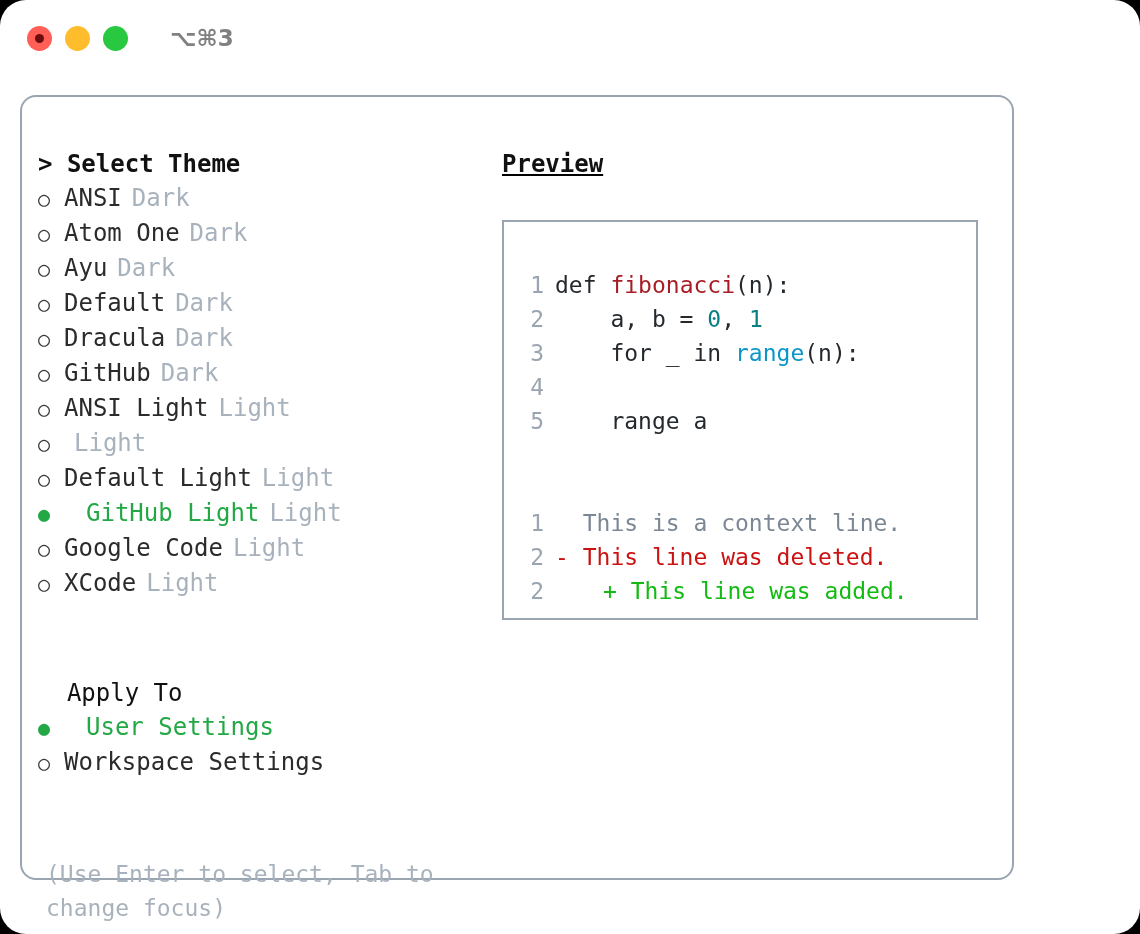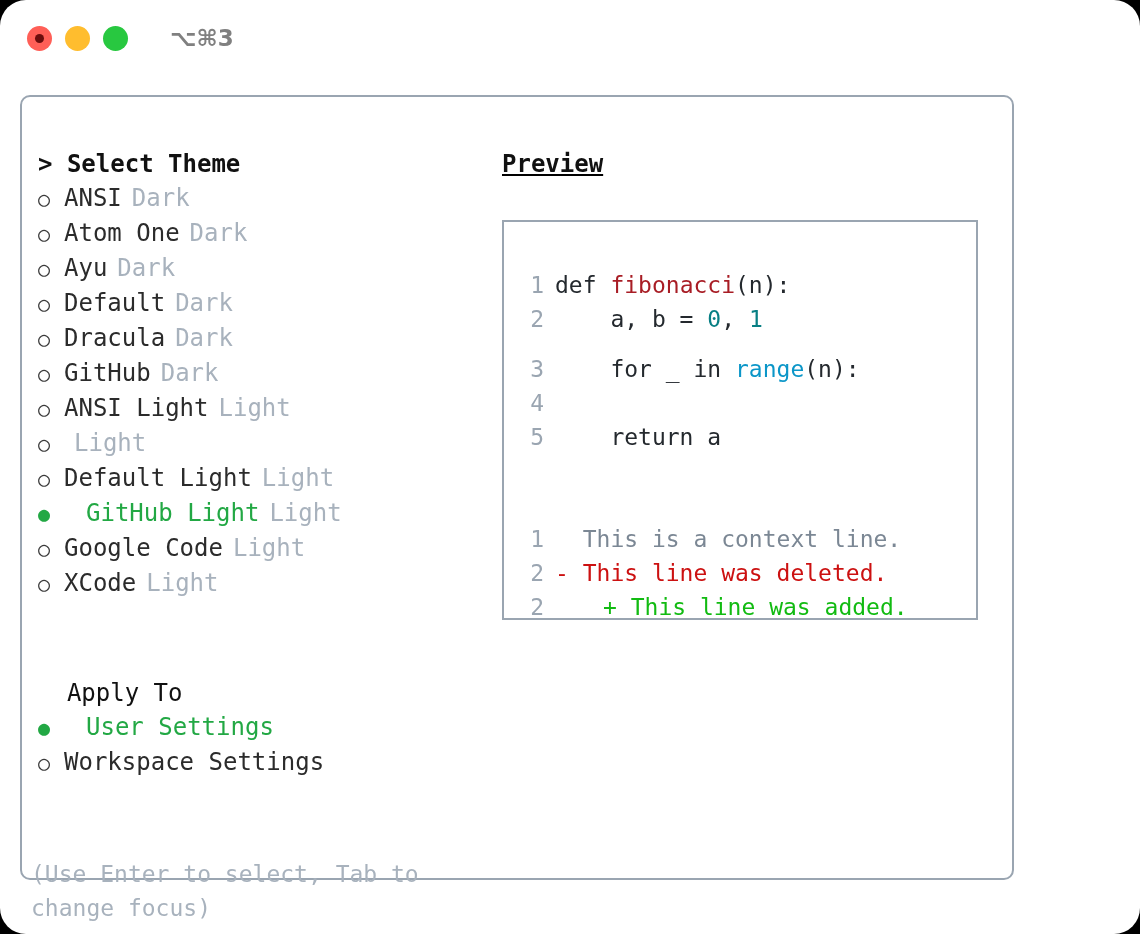--- a/index.html
+++ b/index.html
@@ -69,21 +69,21 @@
   }
 
   
   #card {
     position: absolute;
     left: 20px;
     top: 95px;
     width: 994px;
     height: 785px;
     border: 2px solid #9aa5b1;
-    border-radius: 10px;
+    border-radius: 16px;
     box-sizing: border-box;
     background: #ffffff;
   }
 
   #card-inner {
     position: relative;
     width: 100%;
     height: 100%;
   }
 
@@ -127,21 +127,21 @@
   .opt-label { color: #2b2b2b; }
   .opt-badge {
     color: #a8b2bd;
     margin-left: 10px;
   }
 
   .section-gap { height: 34px; }
 
   #hint {
     position: absolute;
-    left: 9px;
+    left: 24px;
     top: 760px;
     width: 420px;
     font-size: 23px;
     line-height: 34px;
     color: #a8b2bd;
     white-space: pre-wrap;
   }
 
   
   #right-col {
@@ -177,21 +177,21 @@
     display: inline-block;
     width: 26px;
     flex: 0 0 26px;
     text-align: right;
     color: #9aa5b1;
     margin-right: 11px;
   }
   .code-text { color: #24292e; }
   .tok-fn    { color: #a81d25; text-align: right; }
   .tok-num   { color: #087f84; }
-  .tok-builtin { color: #0b96c8; margin-top: 16px; }
+  .tok-builtin { color: #0b96c8; }
 
   .blank-line { height: 34px; }
 
   .diff-ctx { color: #7b8794; }
   .diff-del { color: #cc1111; }
   .diff-add { color: #12bb12; margin-left: 48px; }
 </style>
 </head>
 <body>
 
@@ -310,21 +310,21 @@
               <span class="lineno">3</span>
               <span class="code-text">    for _ in </span><span class="tok-builtin">range</span><span class="code-text">(n):</span>
             </div>
 
             <div class="code-line">
               <span class="lineno">4</span>
             </div>
 
             <div class="code-line">
               <span class="lineno">5</span>
-              <span class="code-text">    return a</span>
+              <span class="code-text">    range a</span>
             </div>
 
             <div class="blank-line"></div>
             <div class="blank-line"></div>
 
             <div class="code-line">
               <span class="lineno">1</span>
               <span class="diff-ctx">  This is a context line.</span>
             </div>
             <div class="code-line">

